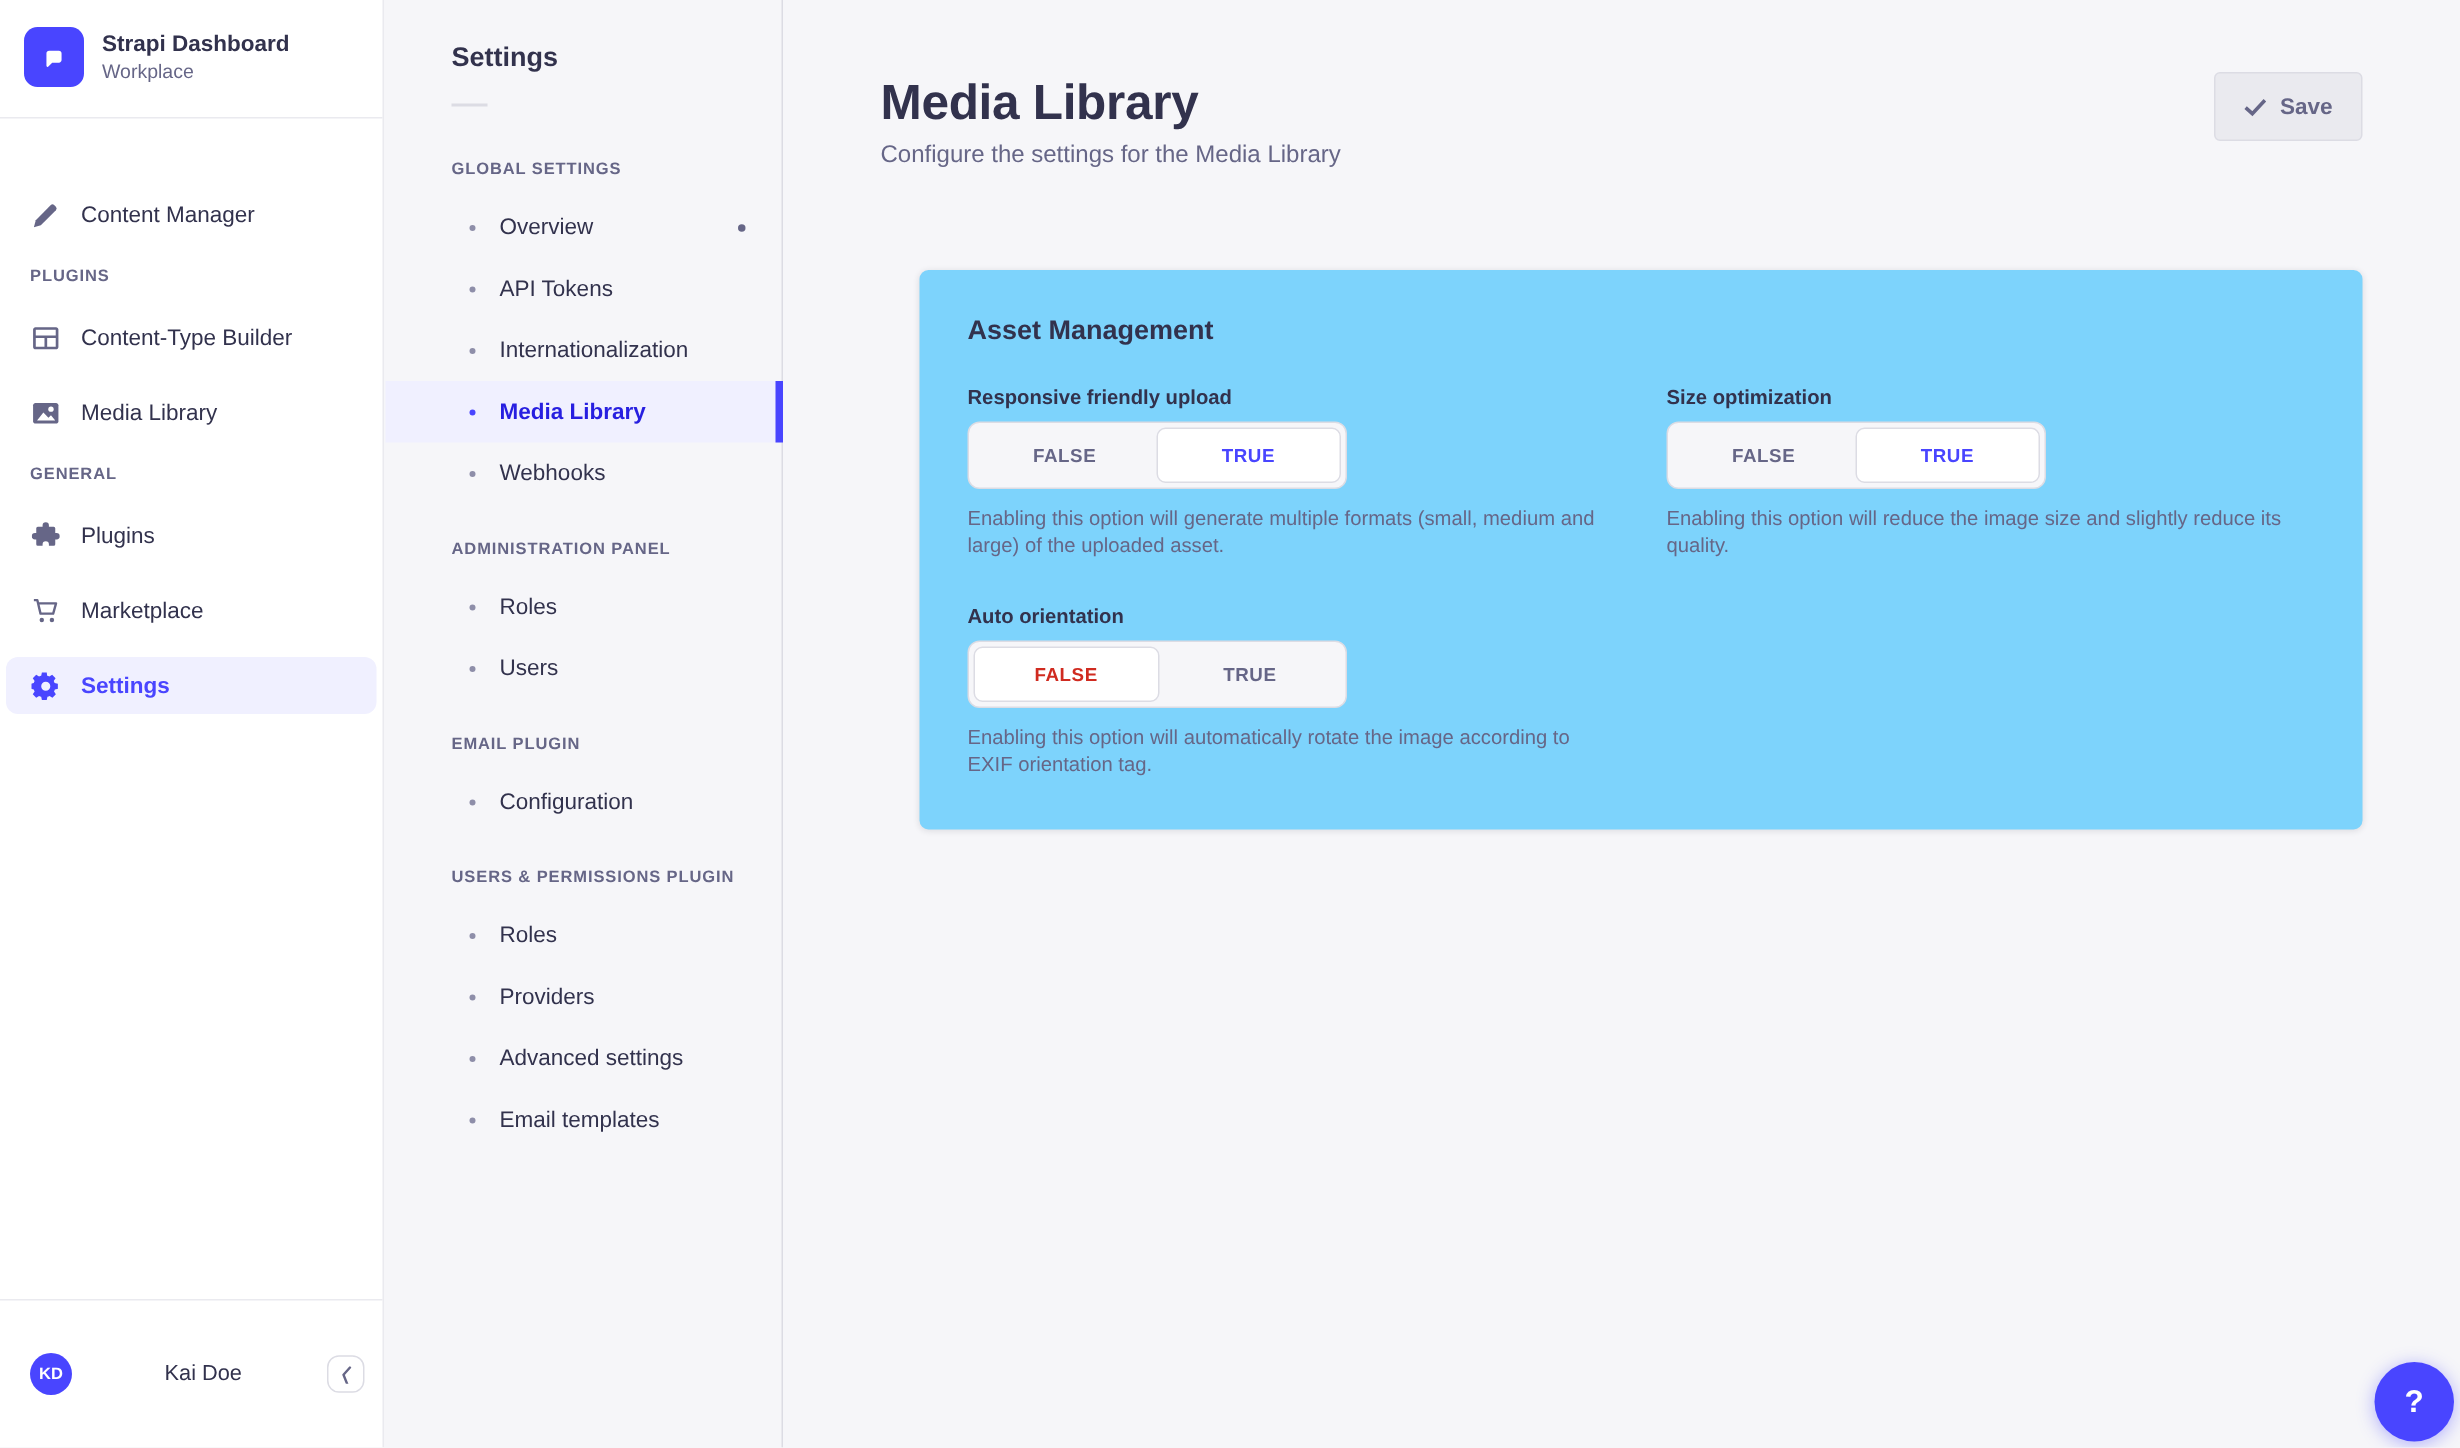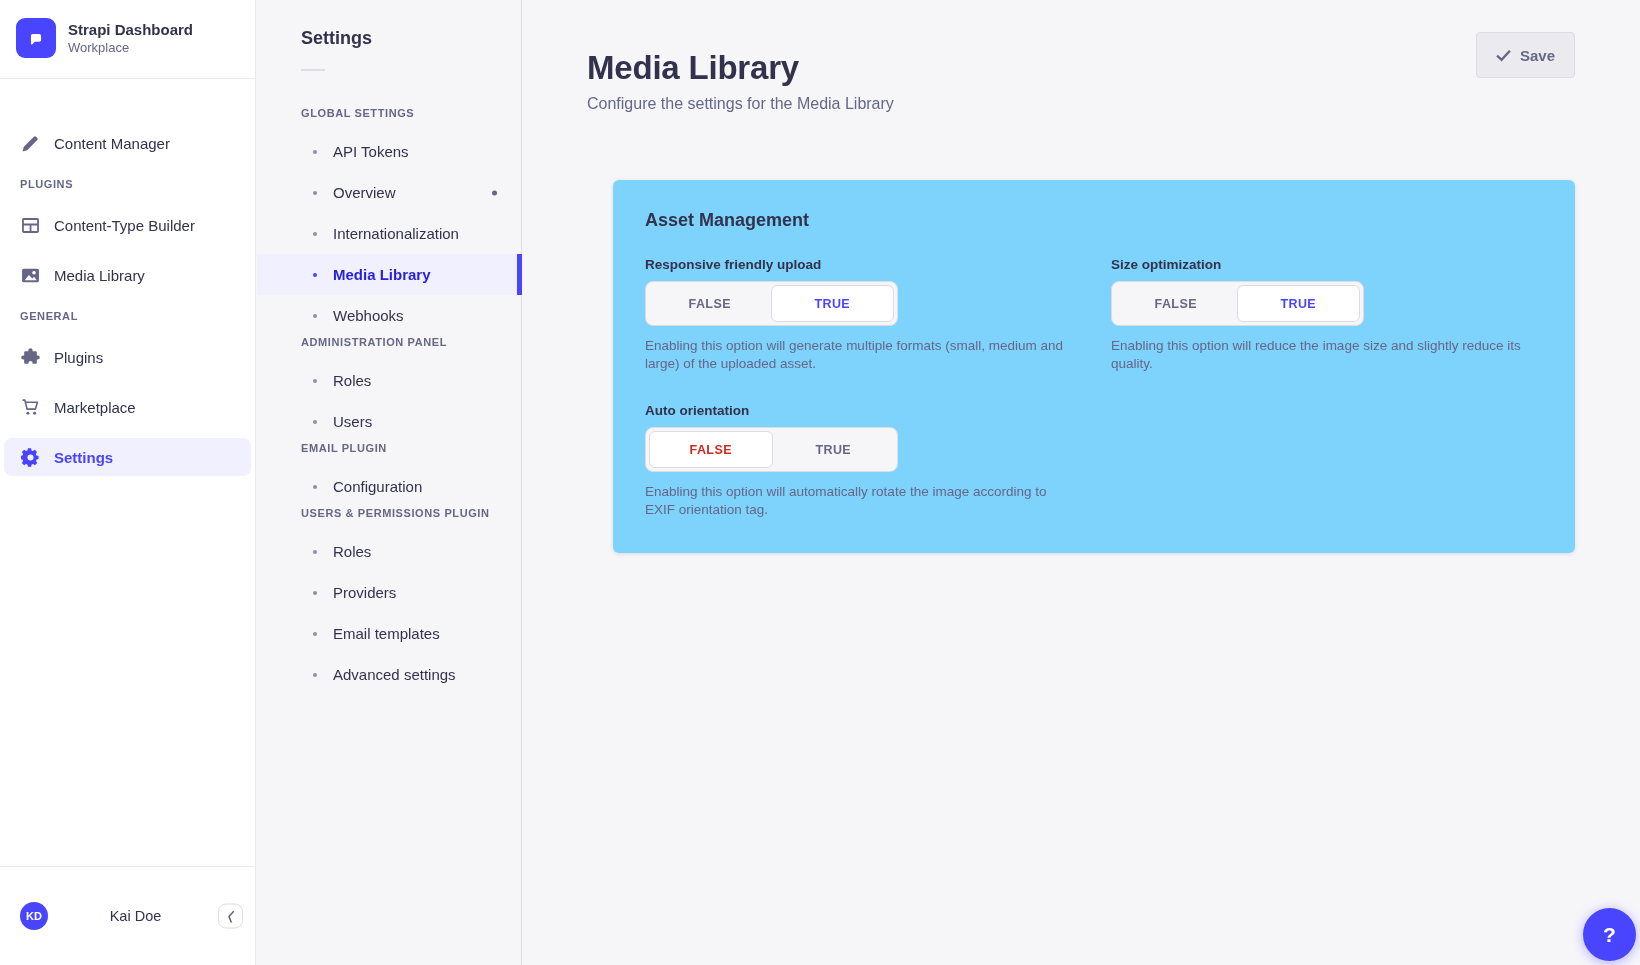--- a/index.html
+++ b/index.html
@@ -32,39 +32,39 @@
   .user-name { position:absolute; left:16px; right:0; text-align:center; font-size:14.5px; color:#32324d; }
   .collapse-btn { position:absolute; right:12px; top:50%; transform:translateY(-50%); width:25px; height:25px;
                   border-radius:8px; border:1px solid #dcdce4; background:#fff; display:flex; align-items:center;
                   justify-content:center; cursor:pointer; z-index:2; }
 
   
   .subnav { position:absolute; left:257px; top:0; bottom:0; width:265px; background:#f6f6f9;
             border-right:1px solid #dcdce4; padding-top:28px; z-index:2; }
   .subnav-title { font-size:18px; font-weight:700; color:#32324d; margin-left:44px; }
   .subnav-divider { width:24px; height:2px; background:#dcdce4; margin:20px 0 0 44px; }
-  .sn-section { }
+  .sn-section { margin-top:24px; }
   .sn-section.first { margin-top:36px; }
   .sn-label { font-size:11px; font-weight:700; letter-spacing:.6px; color:#666687; margin:0 24px 12px 44px; }
   .sn-item { position:relative; display:flex; align-items:center; height:41px; cursor:pointer; }
   .bullet { width:4px; height:4px; border-radius:50%; background:#8e8ea9; margin-left:56px; flex:0 0 auto; }
   .sn-text { margin-left:16px; font-size:15px; color:#32324d; }
   .sn-item.active { background:#f0f0ff; }
   .sn-item.active .sn-text { color:#271fe0; font-weight:700; }
   .sn-item.active .bullet { background:#4945ff; }
   .active-bar { position:absolute; right:-1px; top:0; bottom:0; width:5px; background:#4945ff; }
   .notif-dot { position:absolute; right:24px; top:50%; transform:translateY(-50%); width:5px; height:5px;
                border-radius:50%; background:#666687; }
 
   
   .main { position:absolute; left:523px; top:0; right:0; bottom:0; background:#f6f6f9; }
   .page-header { position:relative; padding:50px 64px 0; }
   .page-title { font-size:33px; font-weight:700; color:#32324d; letter-spacing:-.2px; line-height:36px; }
   .page-subtitle { margin-top:9px; font-size:16px; color:#666687; }
-  .save-btn { position:absolute; top:32px; right:65px; height:46px; padding:16px 19px; border-radius:4px;
+  .save-btn { position:absolute; top:48px; right:65px; height:46px; padding:16px 19px; border-radius:4px;
               background:#eaeaef; border:1px solid #dcdce4; color:#666687; font-size:15px; font-weight:700;
               font-family:"Liberation Sans", sans-serif; display:flex; align-items:center; gap:9px; cursor:pointer; }
 
   .card { position:absolute; left:90px; top:180px; width:962px; background:#7dd3fc; border-radius:6px;
           box-shadow:0 1px 4px rgba(33,33,52,.12); padding:30px 32px 34px; }
   .card-title { font-size:18px; font-weight:700; color:#32324d; }
   .grid { display:grid; grid-template-columns:1fr 1fr; column-gap:34px; row-gap:30px; margin-top:26px; }
   .f-label { font-size:13.5px; font-weight:700; color:#32324d; margin-bottom:9px; }
   .toggle { display:flex; width:253px; height:45px; background:#f6f6f9; border:1px solid #dcdce4;
             border-radius:8px; padding:3px;text-align:right; }
@@ -178,29 +178,29 @@
   </aside>
 
   <aside class="subnav">
     <div class="subnav-title">Settings</div>
     <div class="subnav-divider"></div>
 
     <div class="sn-section first">
       <div class="sn-label">GLOBAL SETTINGS</div>
       <div class="sn-item">
         <span class="bullet"></span>
-        <span class="sn-text">API Tokens</span>
-      </div>
-      <div class="sn-item">
-        <span class="bullet"></span>
         <span class="sn-text">Overview</span>
         <span class="notif-dot"></span>
       </div>
       <div class="sn-item">
         <span class="bullet"></span>
+        <span class="sn-text">API Tokens</span>
+      </div>
+      <div class="sn-item">
+        <span class="bullet"></span>
         <span class="sn-text">Internationalization</span>
       </div>
       <div class="sn-item active">
         <span class="bullet"></span>
         <span class="sn-text">Media Library</span>
         <span class="active-bar"></span>
       </div>
       <div class="sn-item">
         <span class="bullet"></span>
         <span class="sn-text">Webhooks</span>
@@ -232,25 +232,25 @@
       <div class="sn-item">
         <span class="bullet"></span>
         <span class="sn-text">Roles</span>
       </div>
       <div class="sn-item">
         <span class="bullet"></span>
         <span class="sn-text">Providers</span>
       </div>
       <div class="sn-item">
         <span class="bullet"></span>
+        <span class="sn-text">Advanced settings</span>
+      </div>
+      <div class="sn-item">
+        <span class="bullet"></span>
         <span class="sn-text">Email templates</span>
-      </div>
-      <div class="sn-item">
-        <span class="bullet"></span>
-        <span class="sn-text">Advanced settings</span>
       </div>
     </div>
   </aside>
 
   <main class="main">
     <header class="page-header">
       <h1 class="page-title">Media Library</h1>
       <p class="page-subtitle">Configure the settings for the Media Library</p>
       <button class="save-btn">
         <span style="display:flex;">

